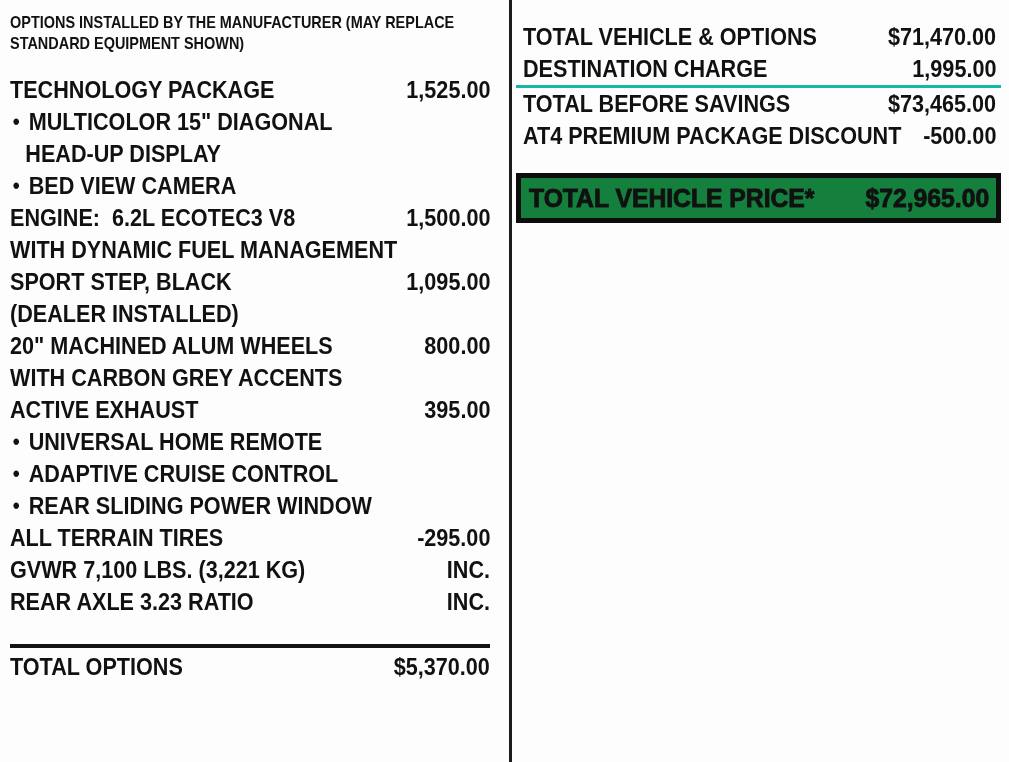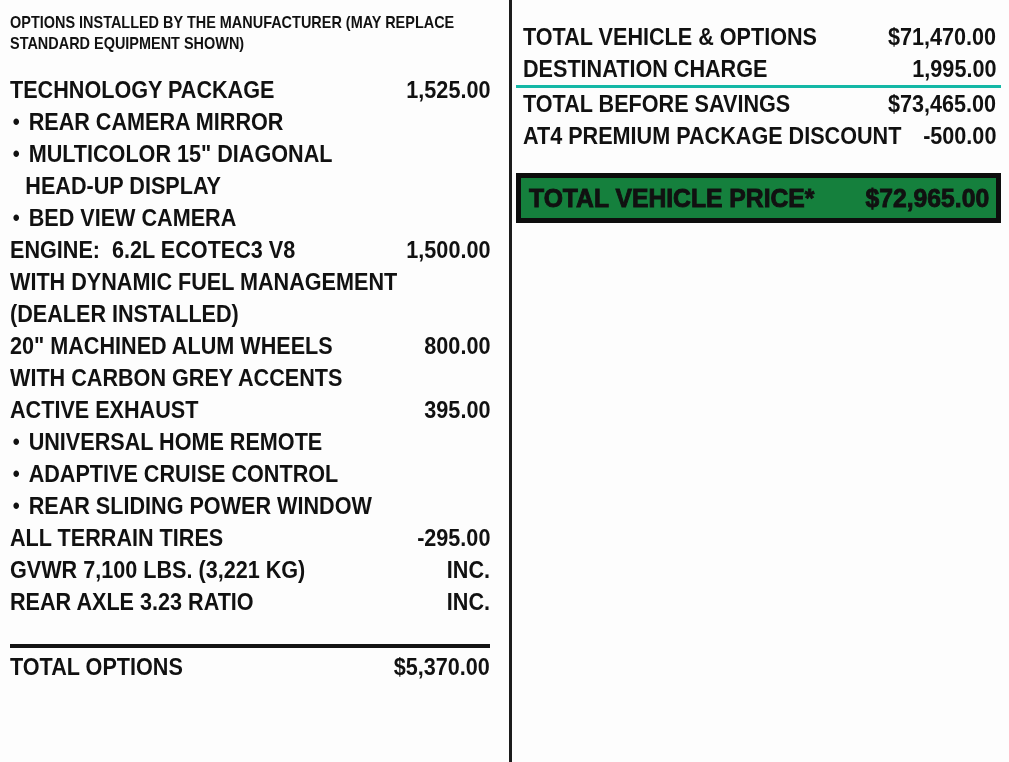--- a/index.html
+++ b/index.html
@@ -64,37 +64,38 @@
       <div class="hline">OPTIONS INSTALLED BY THE MANUFACTURER (MAY REPLACE</div>
       <div class="hline">STANDARD EQUIPMENT SHOWN)</div>
     </div>
 
     <div id="options-list">
         <div class="row">
           <span class="lbl"><span>TECHNOLOGY PACKAGE</span></span>
           <span class="val">1,525.00</span>
         </div>
         <div class="row bullet">
-          <span class="lbl"><span class="blt">•</span><span>REAR CAMERA MIRROR</span></span>
-        </div>
-        <div class="row bullet">
           <span class="lbl"><span class="blt">•</span><span>MULTICOLOR 15" DIAGONAL</span></span>
         </div>
         <div class="row wrap">
           <span class="lbl"><span>HEAD-UP DISPLAY</span></span>
         </div>
         <div class="row bullet">
           <span class="lbl"><span class="blt">•</span><span>BED VIEW CAMERA</span></span>
         </div>
         <div class="row">
           <span class="lbl"><span>ENGINE:  6.2L ECOTEC3 V8</span></span>
           <span class="val">1,500.00</span>
         </div>
         <div class="row">
           <span class="lbl"><span>WITH DYNAMIC FUEL MANAGEMENT</span></span>
+        </div>
+        <div class="row">
+          <span class="lbl"><span>SPORT STEP, BLACK</span></span>
+          <span class="val">1,095.00</span>
         </div>
         <div class="row">
           <span class="lbl"><span>(DEALER INSTALLED)</span></span>
         </div>
         <div class="row">
           <span class="lbl"><span>20" MACHINED ALUM WHEELS</span></span>
           <span class="val">800.00</span>
         </div>
         <div class="row">
           <span class="lbl"><span>WITH CARBON GREY ACCENTS</span></span>

